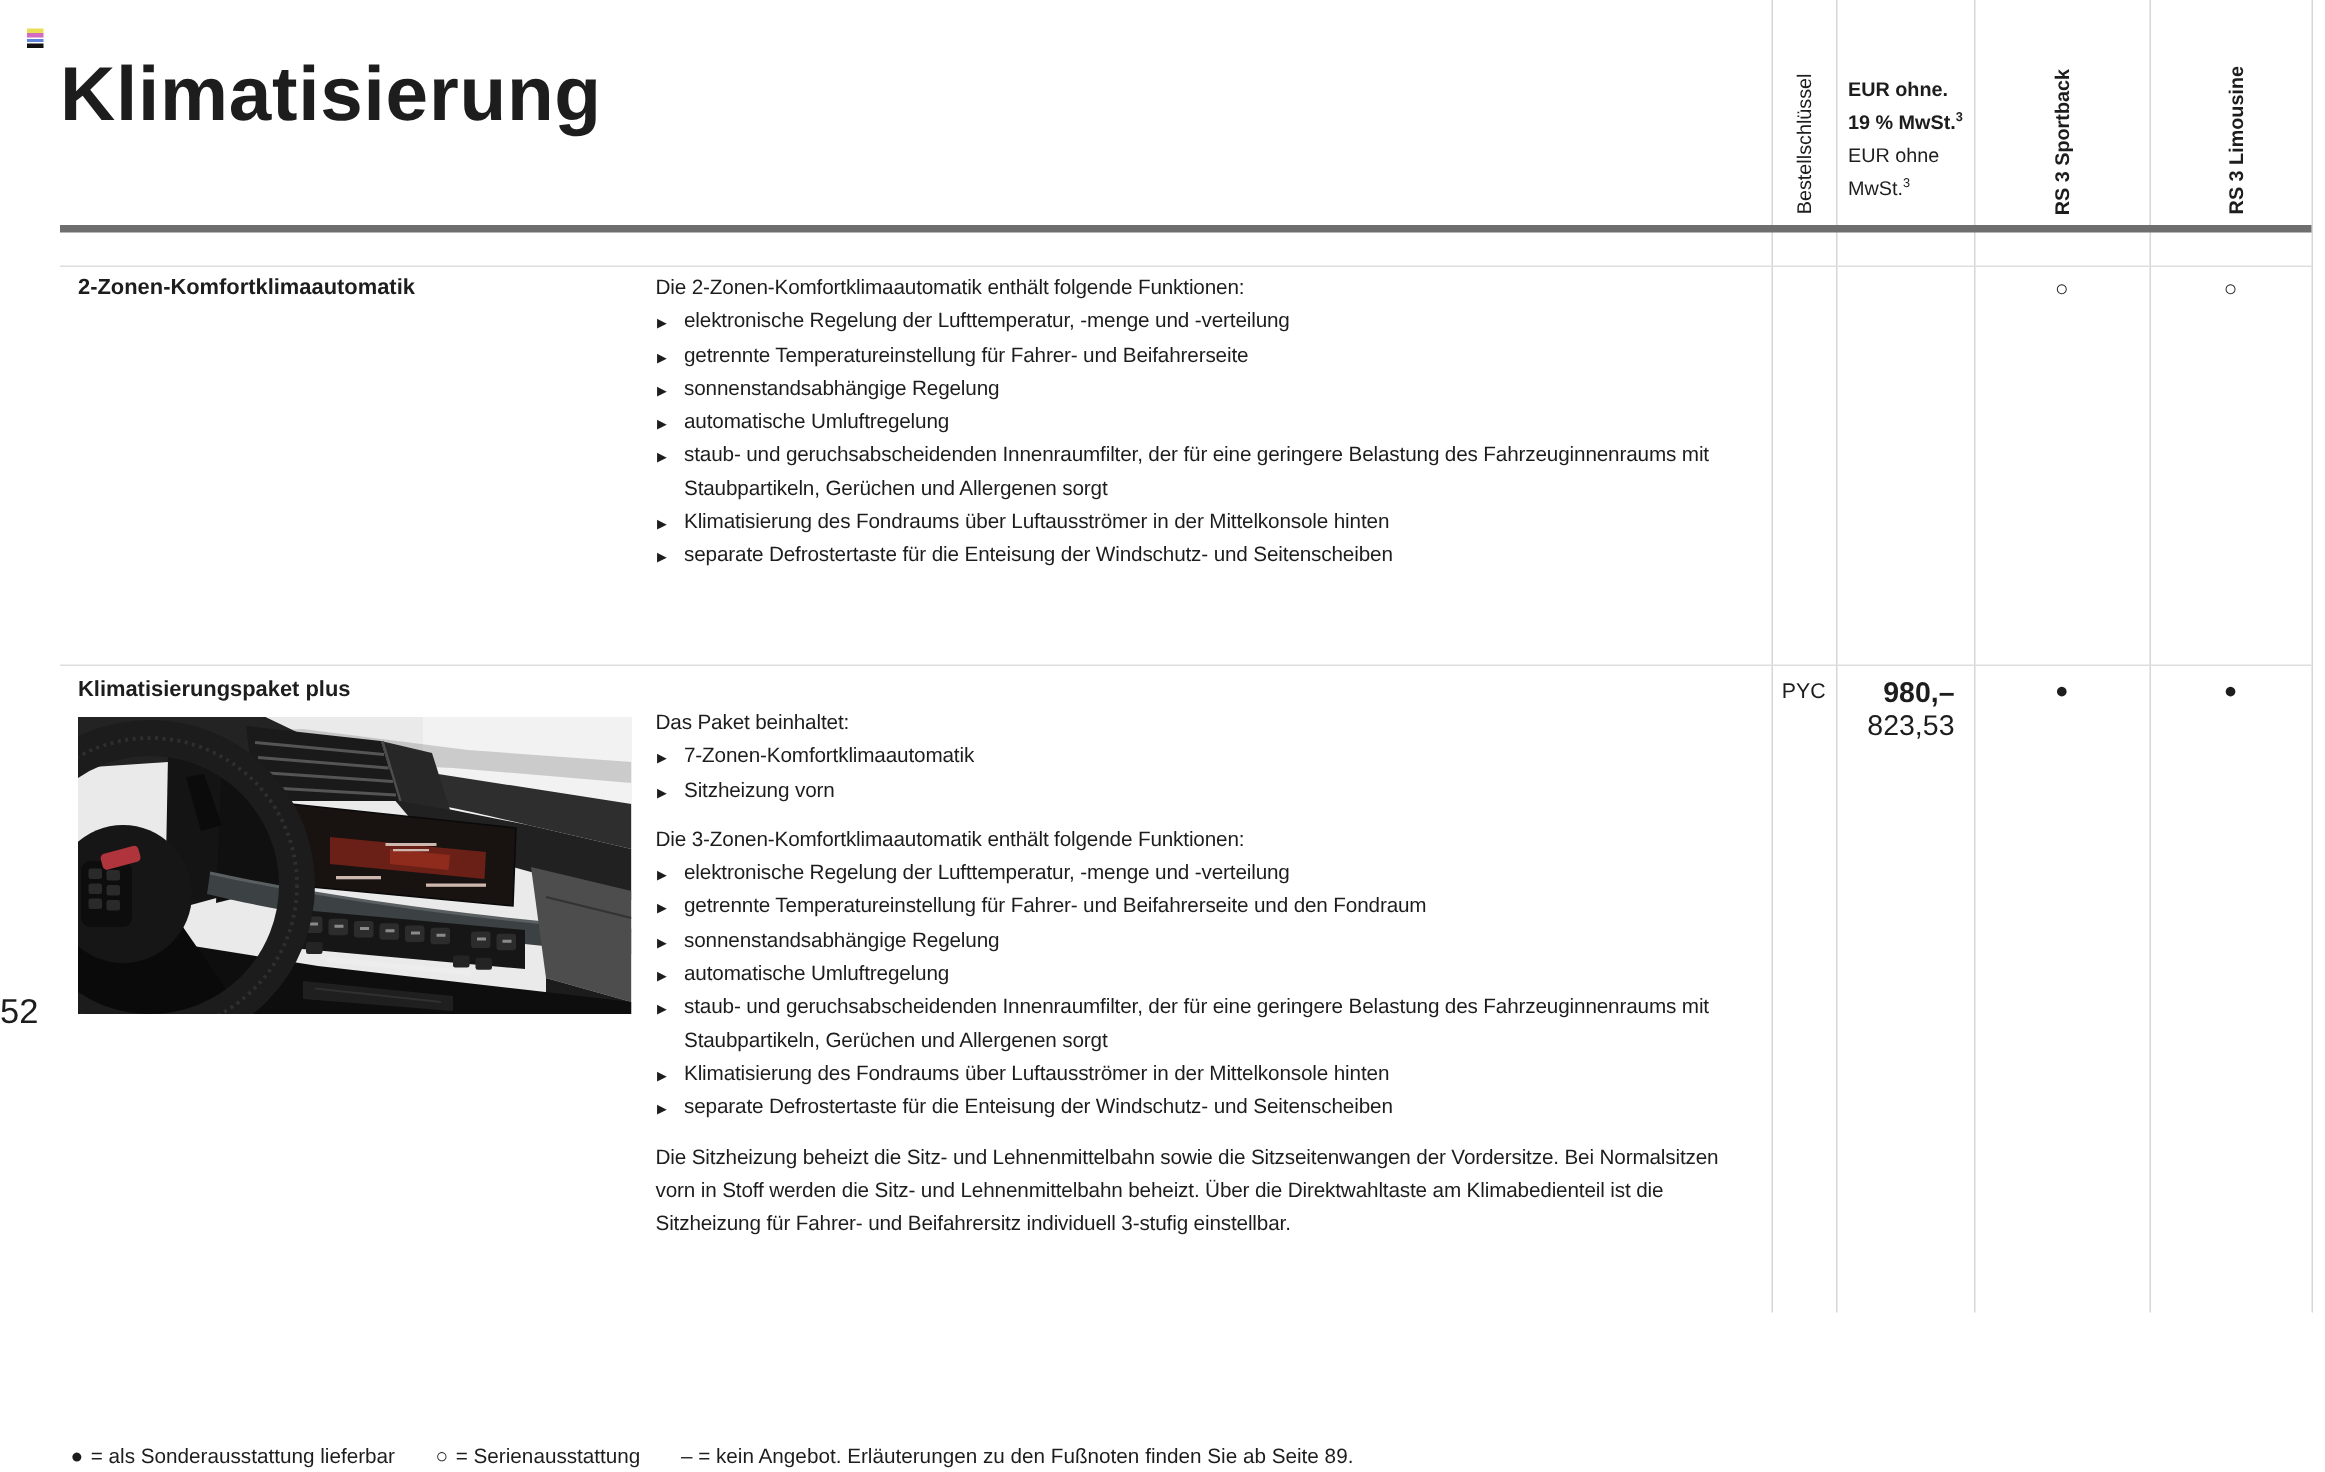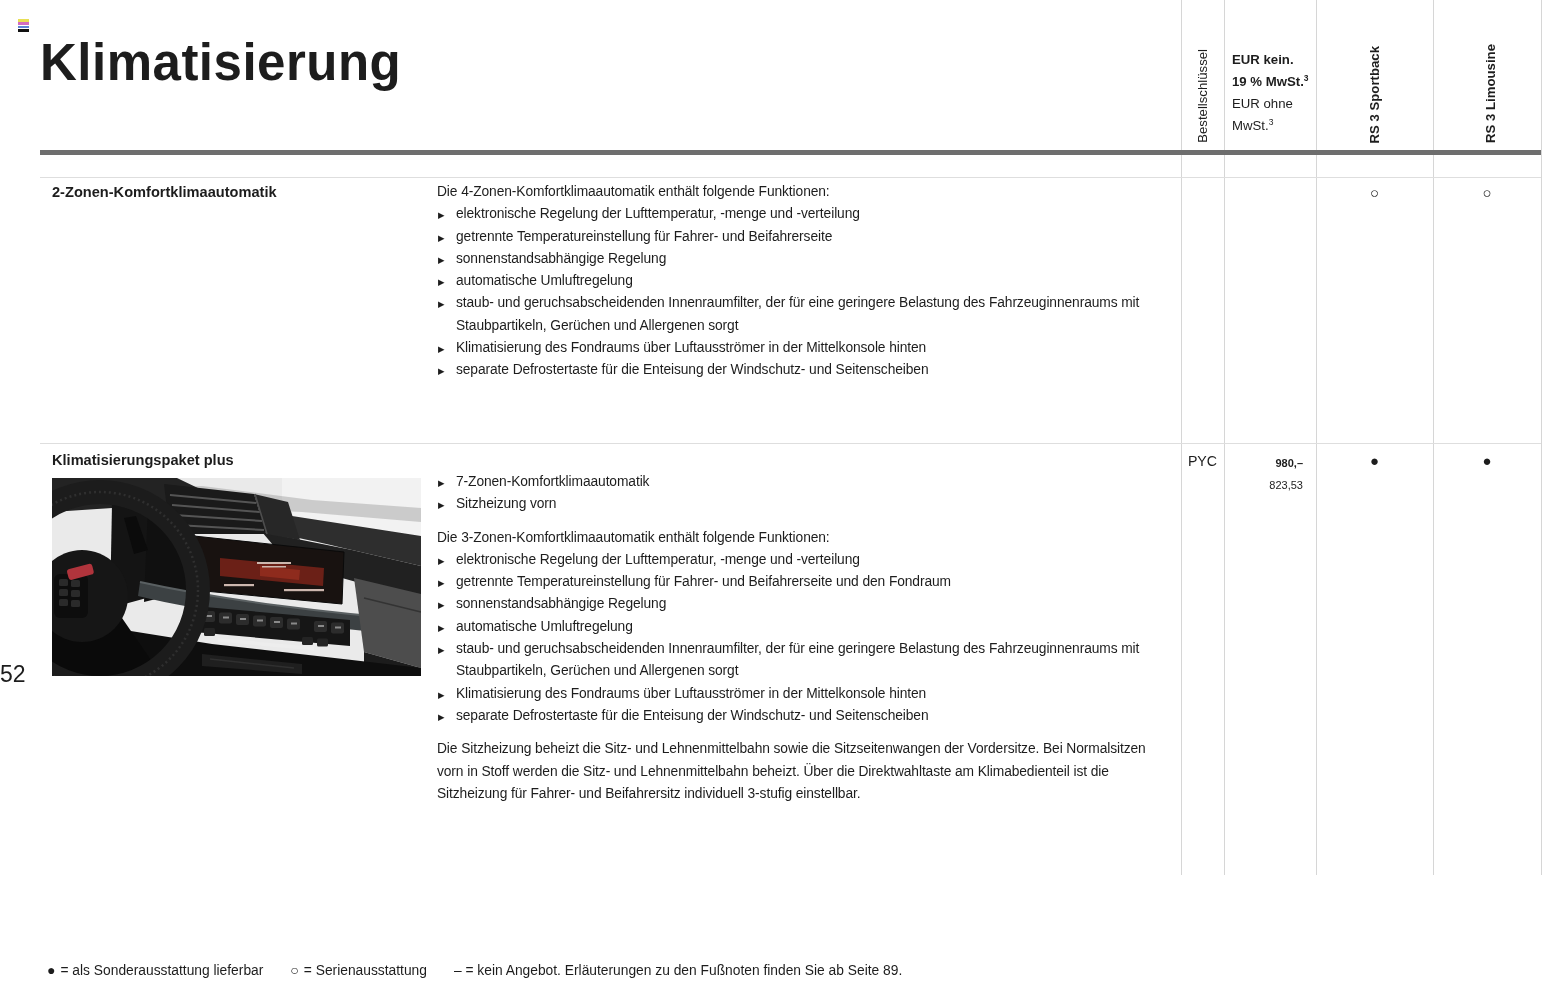--- a/index.html
+++ b/index.html
@@ -42,21 +42,21 @@
   .d1{top:181px;} .d2{top:471px;}
   .desc p{margin:0;}
   .desc p.mb{margin-bottom:11px;}
   .desc p.mt{margin-top:11px;}
   ul.features{list-style:none;margin:0;padding:0;}
   ul.features li{position:relative;padding-left:19px;}
   .blt{position:absolute;left:1px;top:1px;font-size:8.5px;color:#1d1d1d;}
   .note{margin:0;}
 
   .cell-code{left:1181px;width:43px;text-align:center;font-size:14.2px;top:453px;}
-  .cell-price{left:1220px;width:83px;text-align:right;font-size:11px;line-height:22.3px;top:452px;}
+  .cell-price{left:1220px;width:83px;text-align:right;font-size:19px;line-height:22.3px;top:452px;}
   .cell-price .gross{font-weight:bold;}
   .cell-avail{width:117px;text-align:center;font-size:15px;line-height:16px;}
   .as{left:1316px;} .al{left:1433px;width:108px;}
   .r1{top:185px;} .r2{top:453px;}
 
   
   .car-img{left:52px;top:478px;width:369px;height:198px;overflow:hidden;background:#eaeaea;}
   .car-img svg{display:block;}
 
   
@@ -83,35 +83,35 @@
 <div class="abs vline v4"></div>
 <div class="abs vline v5"></div>
 <div class="abs thick-rule"></div>
 <div class="abs hline h1"></div>
 <div class="abs hline h2"></div>
 
 <div class="abs vlabel-wrap vw1">
   <span class="vlabel">Bestellschlüssel</span>
 </div>
 <div class="abs price-header">
-  <div class="b"><span>EUR kein.</span></div>
+  <div class="b"><span>EUR ohne.</span></div>
   <div class="b"><span>19 % MwSt.</span><sup>3</sup></div>
   <div><span>EUR ohne</span></div>
   <div><span>MwSt.</span><sup>3</sup></div>
 </div>
 <div class="abs vlabel-wrap vw2">
   <span class="vlabel bold">RS 3 Sportback</span>
 </div>
 <div class="abs vlabel-wrap vw3">
   <span class="vlabel bold">RS 3 Limousine</span>
 </div>
 
 <div class="abs row-title rt1">2-Zonen-Komfortklimaautomatik</div>
 <div class="abs desc d1">
-  <p>Die 4-Zonen-Komfortklimaautomatik enthält folgende Funktionen:</p>
+  <p>Die 2-Zonen-Komfortklimaautomatik enthält folgende Funktionen:</p>
   <ul class="features">
     <li><span class="blt">▶</span><span>elektronische Regelung der Lufttemperatur, -menge und -verteilung</span></li>
     <li><span class="blt">▶</span><span>getrennte Temperatureinstellung für Fahrer- und Beifahrerseite</span></li>
     <li><span class="blt">▶</span><span>sonnenstandsabhängige Regelung</span></li>
     <li><span class="blt">▶</span><span>automatische Umluftregelung</span></li>
     <li><span class="blt">▶</span><span>staub- und geruchsabscheidenden Innenraumfilter, der für eine geringere Belastung des Fahrzeuginnenraums mit Staubpartikeln, Gerüchen und Allergenen sorgt</span></li>
     <li><span class="blt">▶</span><span>Klimatisierung des Fondraums über Luftausströmer in der Mittelkonsole hinten</span></li>
     <li><span class="blt">▶</span><span>separate Defrostertaste für die Enteisung der Windschutz- und Seitenscheiben</span></li>
   </ul>
 </div>
@@ -208,20 +208,21 @@
       <rect x="19" y="122" width="9" height="7" rx="1.5"></rect>
     </g>
 
     <g transform="rotate(-15 30 96)">
       <rect x="16" y="88" width="26" height="11" rx="3" fill="#b0343c"></rect>
     </g>
   </svg>
 </div>
 
 <div class="abs desc d2">
+  <p>Das Paket beinhaltet:</p>
   <ul class="features">
     <li><span class="blt">▶</span><span>7-Zonen-Komfortklimaautomatik</span></li>
     <li><span class="blt">▶</span><span>Sitzheizung vorn</span>
     </li>
   </ul>
   <p class="mt">Die 3-Zonen-Komfortklimaautomatik enthält folgende Funktionen:</p>
   <ul class="features">
     <li><span class="blt">▶</span><span>elektronische Regelung der Lufttemperatur, -menge und -verteilung</span></li>
     <li><span class="blt">▶</span><span>getrennte Temperatureinstellung für Fahrer- und Beifahrerseite und den Fondraum</span></li>
     <li><span class="blt">▶</span><span>sonnenstandsabhängige Regelung</span></li>

